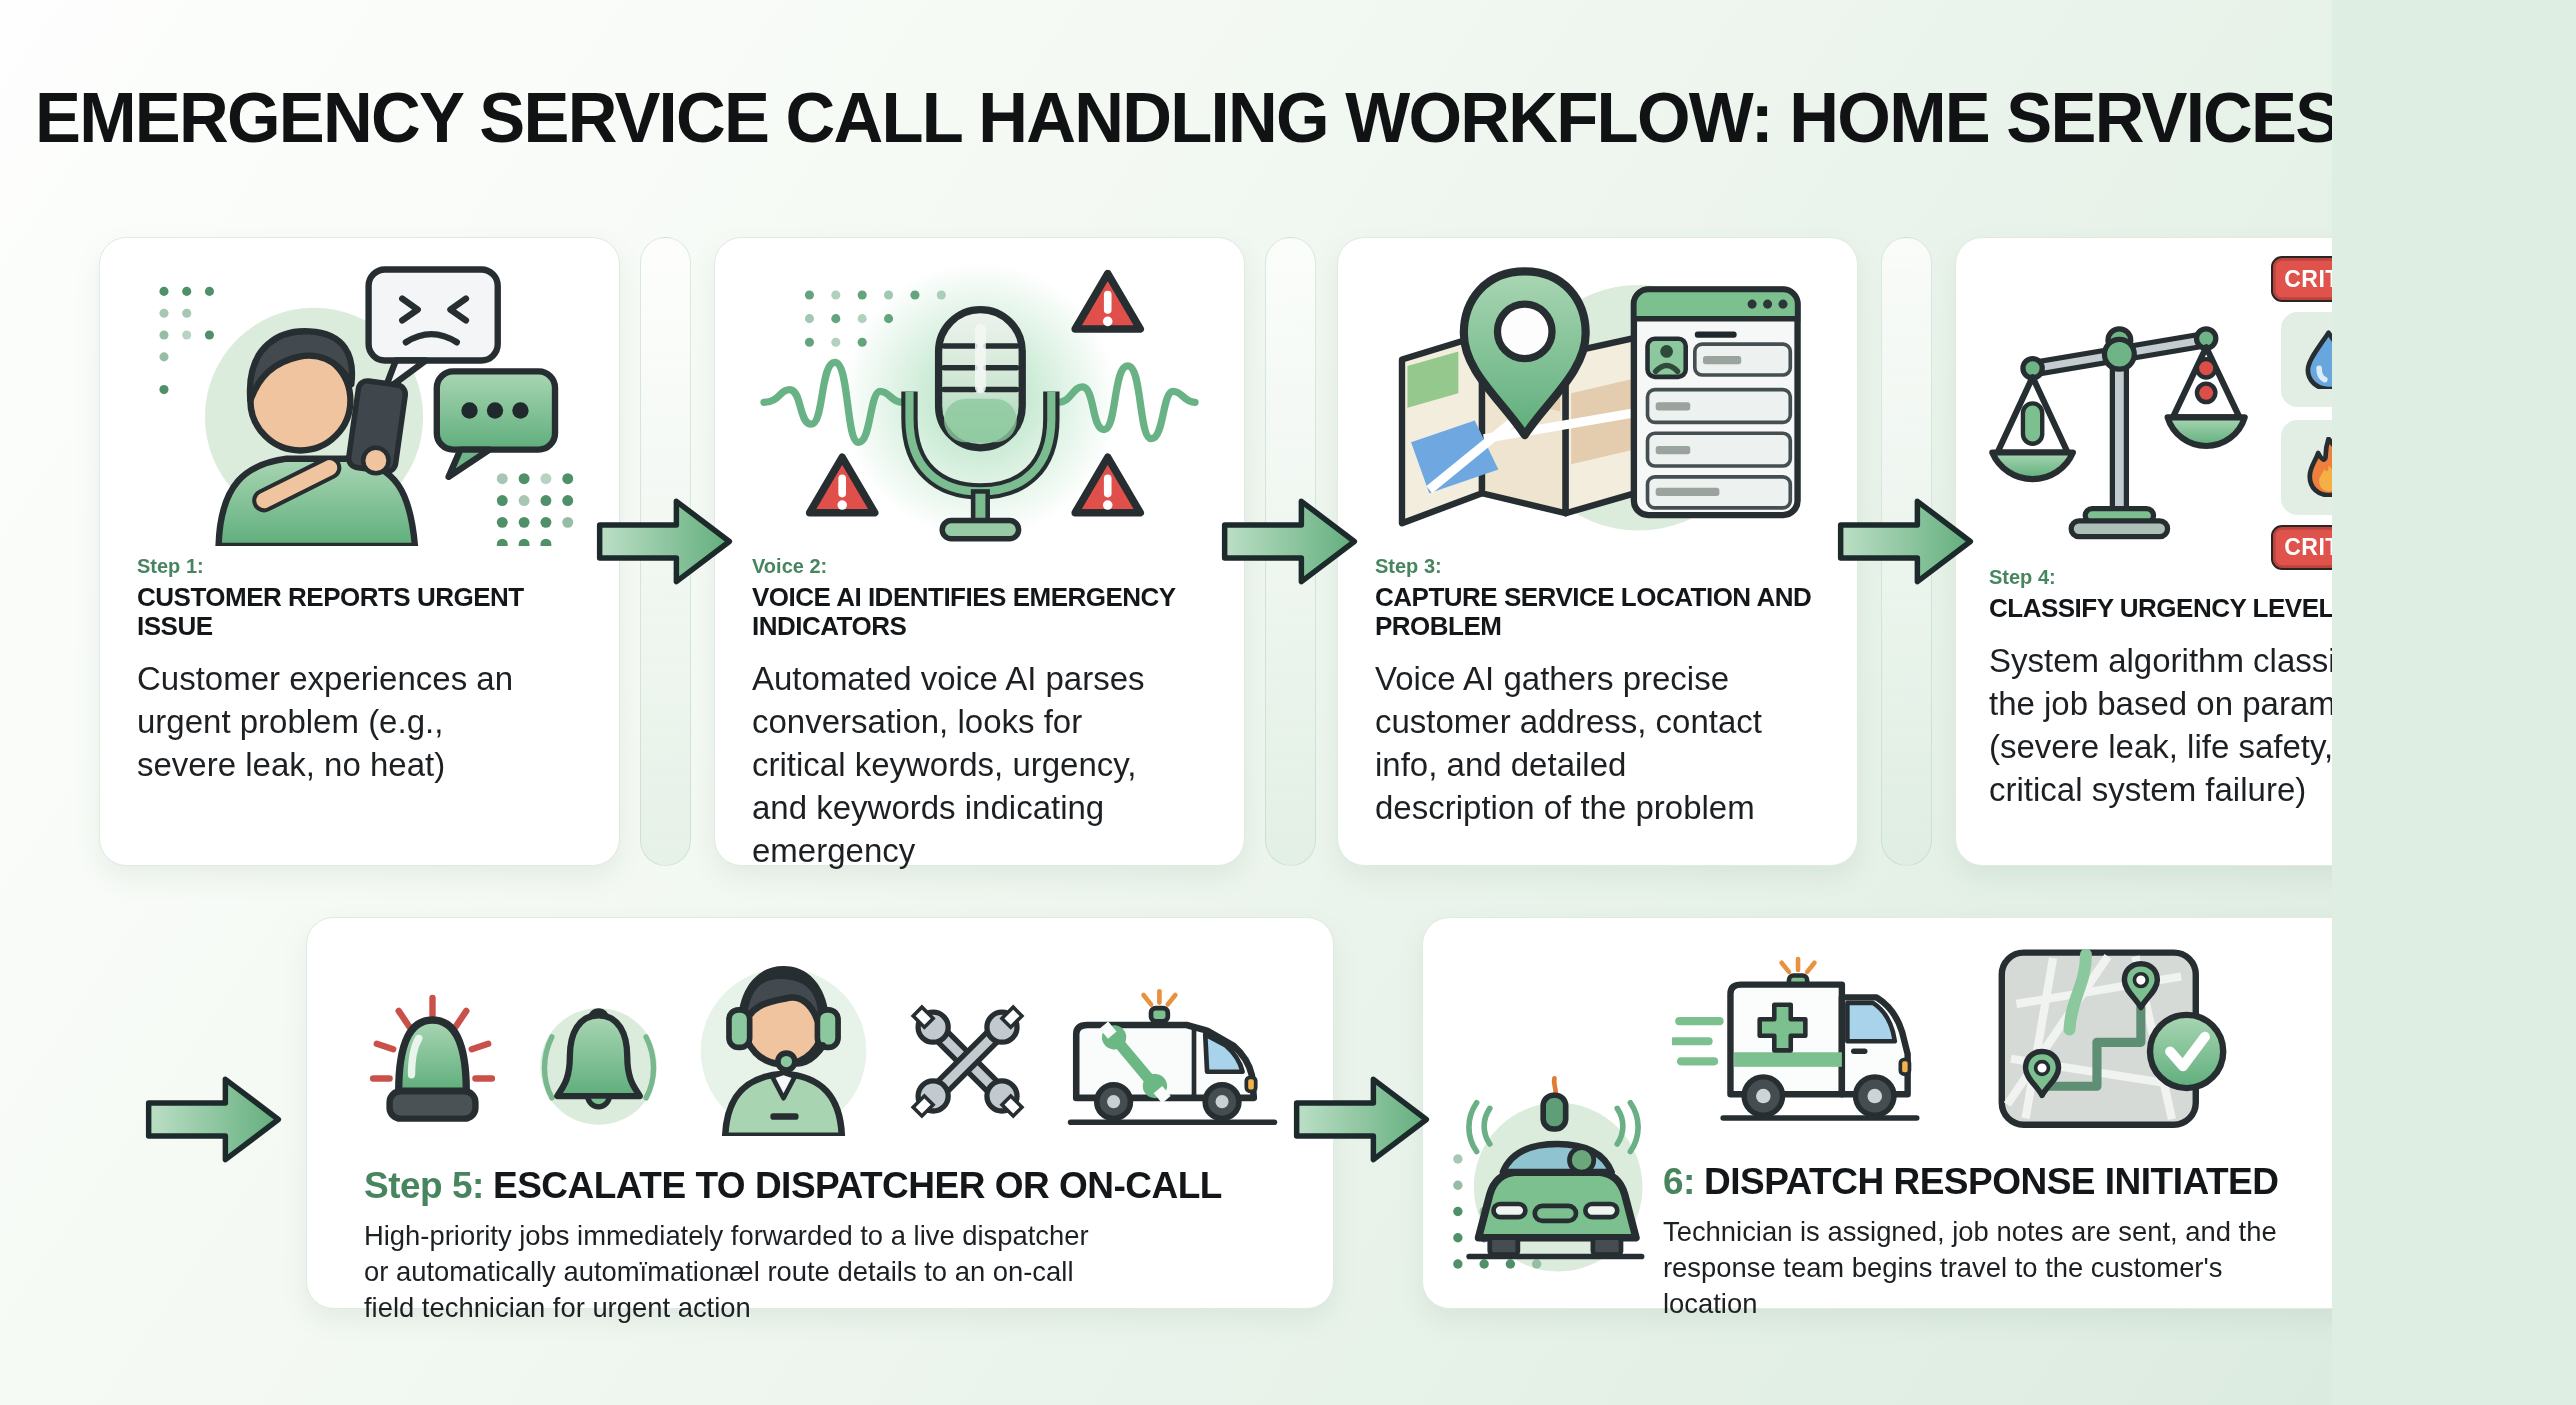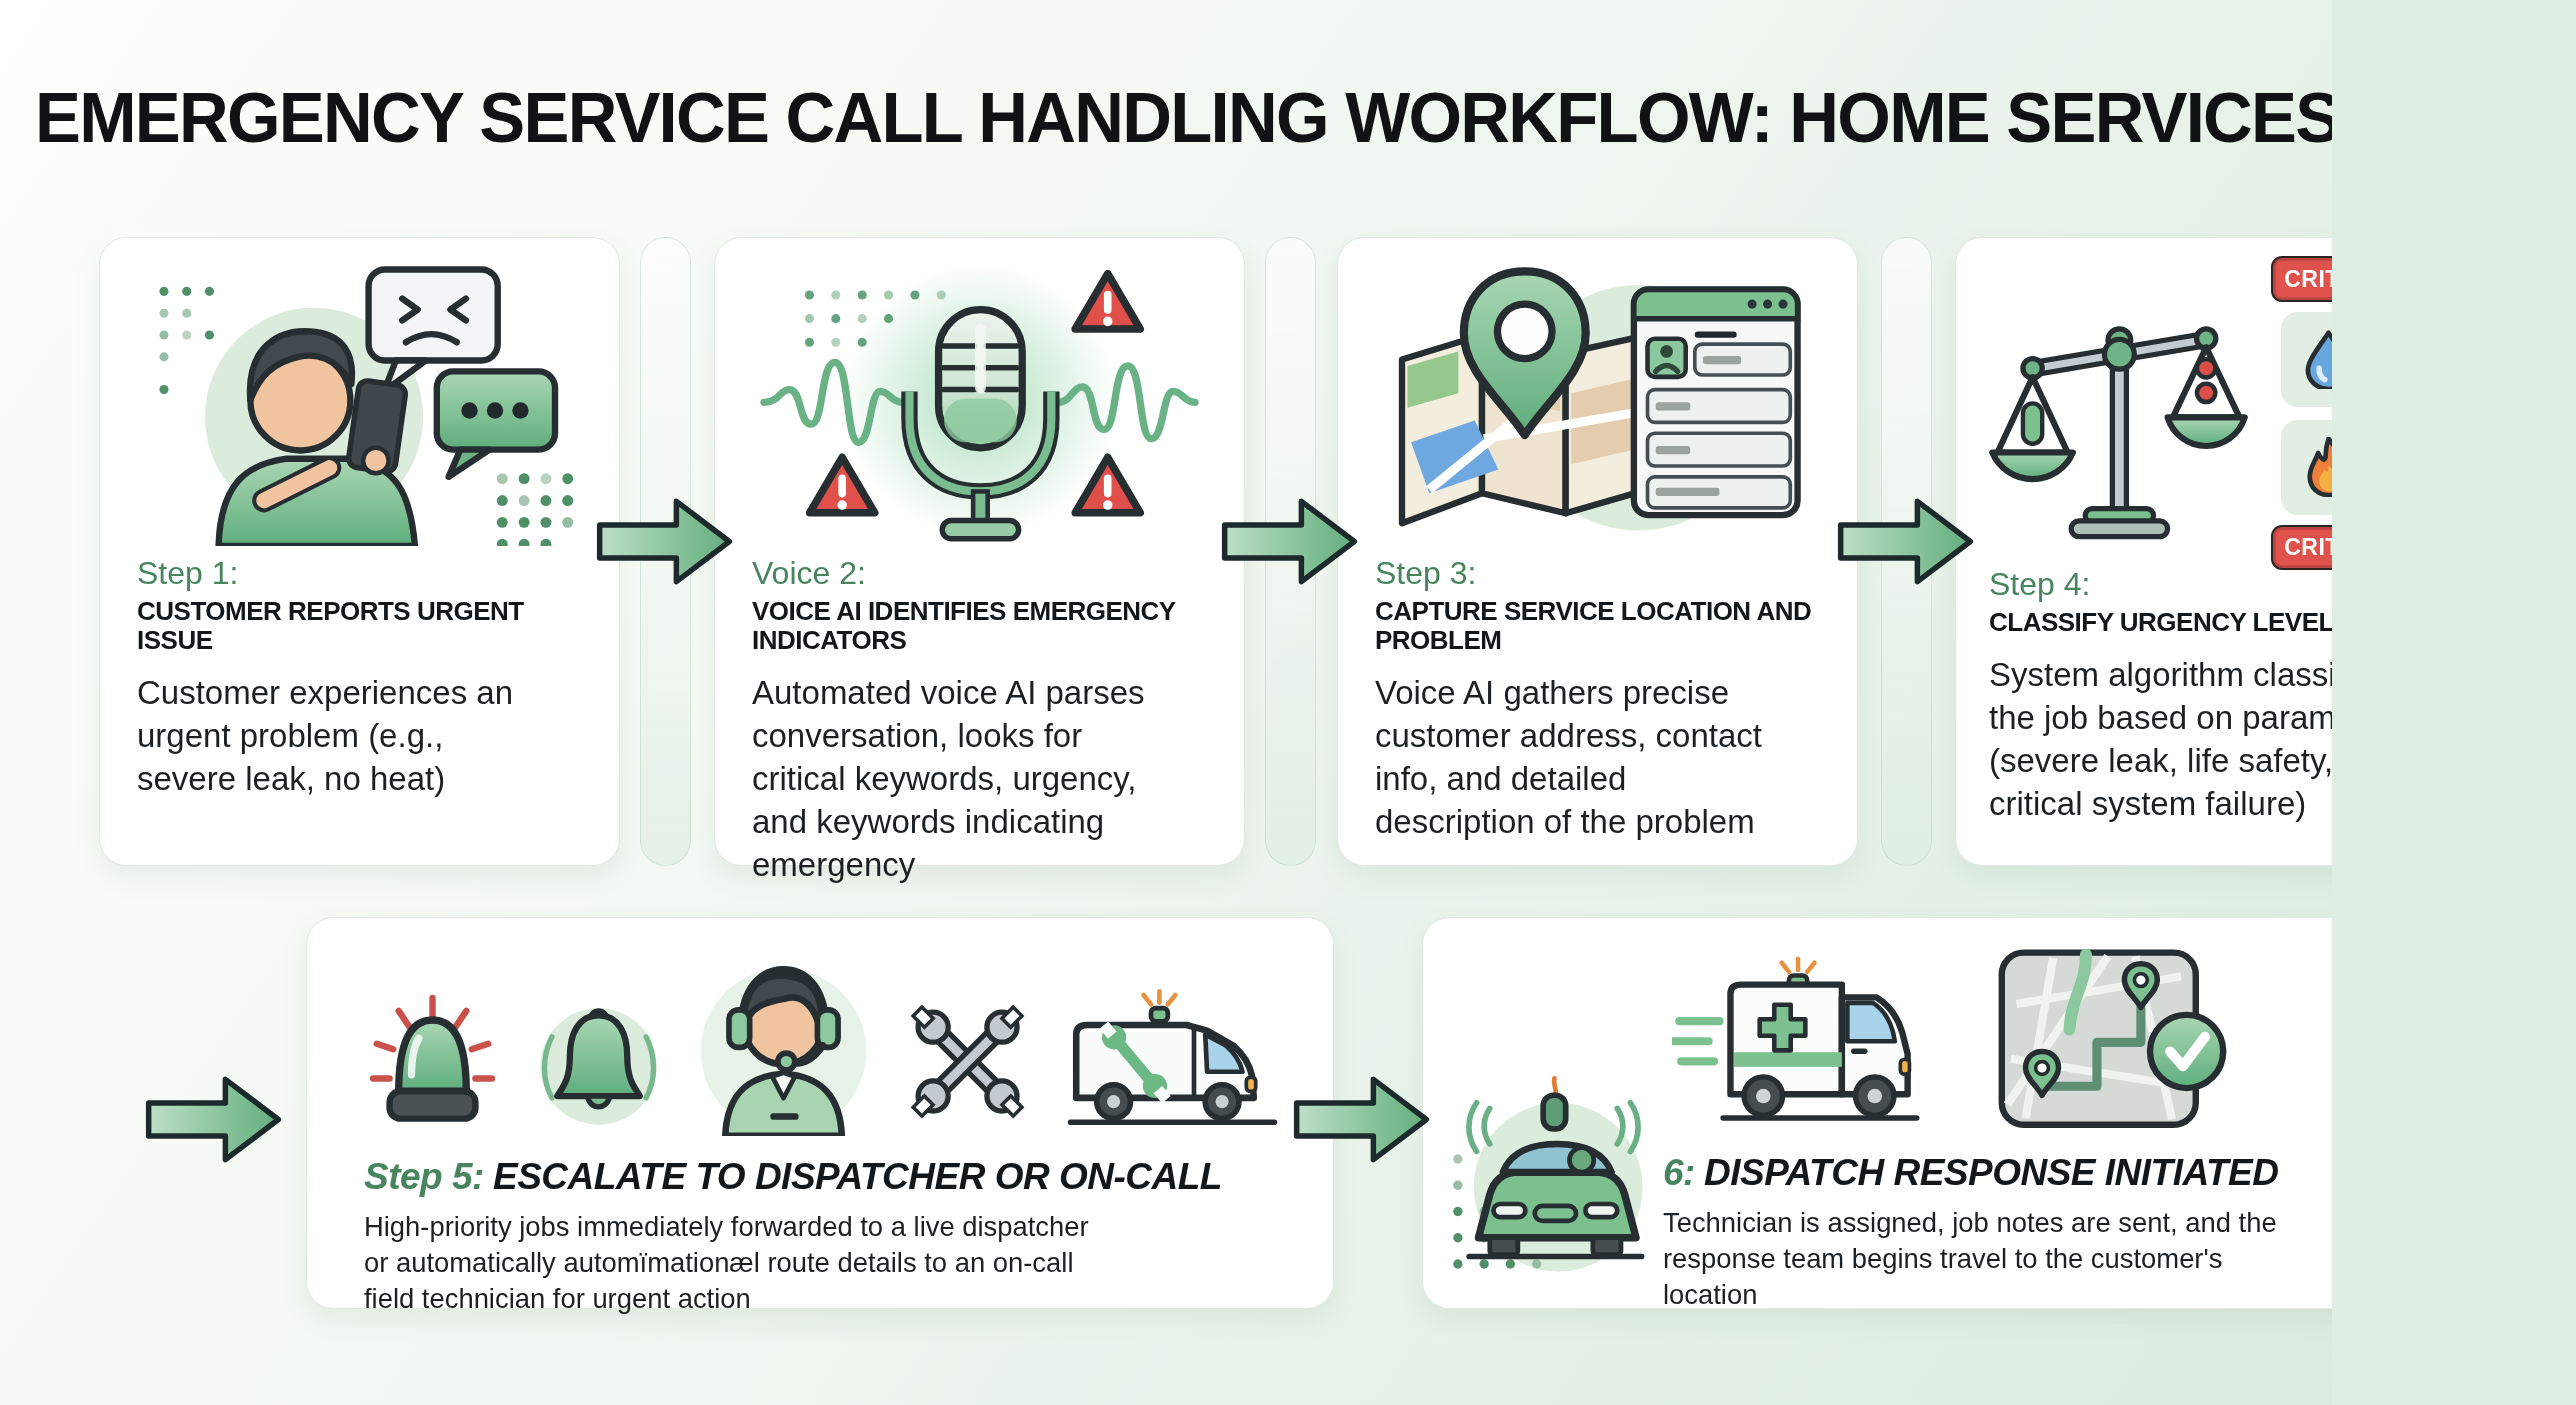--- a/index.html
+++ b/index.html
@@ -27,38 +27,38 @@
     position:absolute;top:237px;height:629px;width:51px;border-radius:25.6px;
     background:linear-gradient(180deg,rgba(255,255,255,.70),rgba(219,235,222,.55));
     border:1.8px solid rgba(168,204,178,.40);box-sizing:border-box;
   }
   .gs1{left:640px;} .gs2{left:1265px;} .gs3{left:1881px;}
   .arrow{position:absolute;width:137px;height:95px;z-index:5;}
   .a1{left:596px;top:494px;} .a2{left:1221px;top:494px;} .a3{left:1837px;top:494px;}
   .a4{left:145px;top:1072px;} .a5{left:1293px;top:1072px;}
   .icon-zone{height:291px;position:relative;margin:0 -11px 3.7px;}
   .icon-zone svg{width:100%;height:100%;}
-  .step-label{font-size:32px;font-weight:400;color:#47855f;margin-top:9.1px;}
+  .step-label{font-size:20px;font-weight:700;color:#47855f;margin-top:9.1px;}
   .step-heading{font-size:26px;font-weight:700;color:#141719;line-height:1.13;letter-spacing:-0.5px;margin-top:5.5px;}
   .step-body{font-size:33px;color:#1d2023;line-height:1.3;margin-top:16.5px;}
   .c1 .step-body{max-width:384px;} .c2 .step-body{max-width:416px;}
   .c3 .step-body{max-width:412px;} .c4 .step-body{max-width:421px;}
   .c4 .step-heading{max-width:348px;}
   .c4-zone{display:flex;gap:16.5px;align-items:flex-start;height:302px;margin:0 -5.5px 0 -1.8px;}
   .c4-scale{width:263px;height:302px;flex:none;}
   .c4-col{width:231px;flex:none;display:flex;flex-direction:column;gap:10px;align-items:center;padding-top:1.8px;}
   .badge{
     display:block;text-align:center;background:#e0534d;color:#ffffff;font-weight:700;
     font-size:23px;padding:7.3px 11px;border-radius:11px;border:2.7px solid #2a2422;
     box-shadow:inset 0 0 0 2.7px #bb443f;letter-spacing:0.5px;white-space:nowrap;width:196px;
   }
   .c4-grid{display:grid;grid-template-columns:95px 95px;grid-template-rows:95px 95px;gap:12.8px;}
   .c4-cell{background:#e2eee4;border-radius:16.5px;display:flex;align-items:center;justify-content:center;}
   .row2-icons{display:flex;align-items:flex-end;gap:24px;height:196px;}
-  .row2-heading{font-size:37px;font-weight:700;color:#141719;letter-spacing:-0.5px;margin-top:20px;font-style:italic;}
+  .row2-heading{font-size:37px;font-weight:700;color:#141719;letter-spacing:-0.5px;margin-top:29px;}
   .row2-heading .inline-label{color:#47855f;margin-right:9.1px;}
   .row2-body{font-size:27.4px;color:#1d2023;line-height:1.32;margin-top:11px;max-width:732px;}
   .c6-top{display:flex;align-items:flex-end;gap:51px;margin:24px 37px 0 249px;height:190px;}
   .c6-text{margin:5.5px 37px 0 240px;}
   .c6 .row2-body{max-width:622px;}
   .c6-car{position:absolute;left:18.3px;top:134px;width:225px;height:229px;}
   .sparkle{position:absolute;left:2426px;top:1266px;width:102px;height:102px;z-index:6;}
 </style>
 </head>
 <body>

